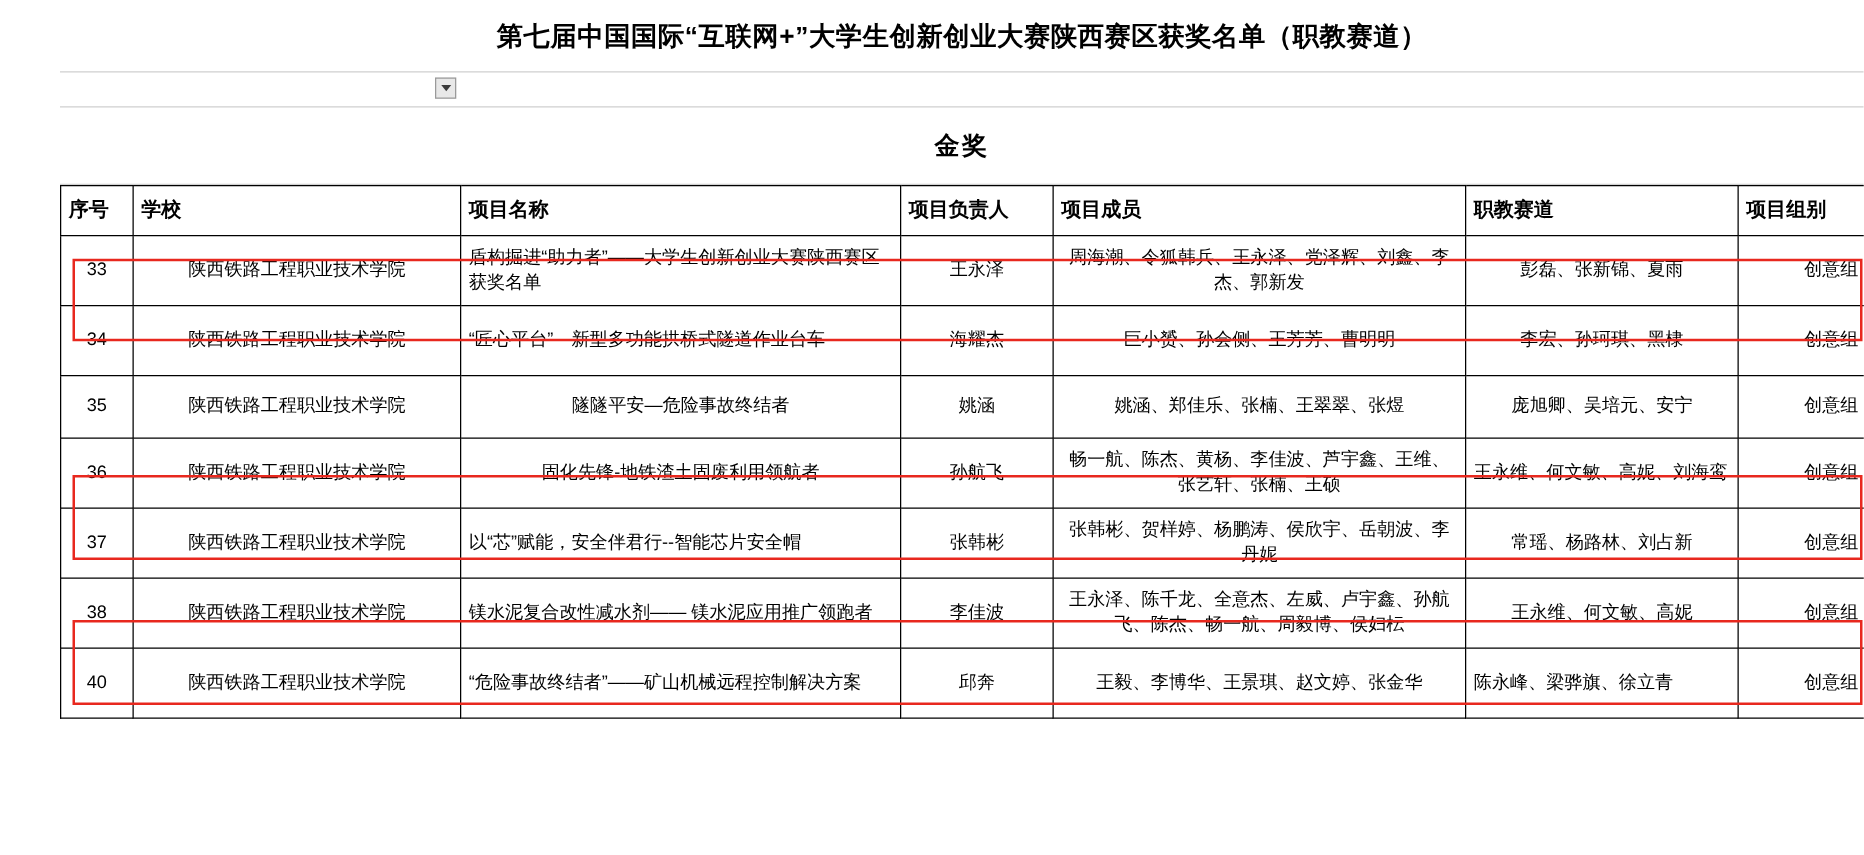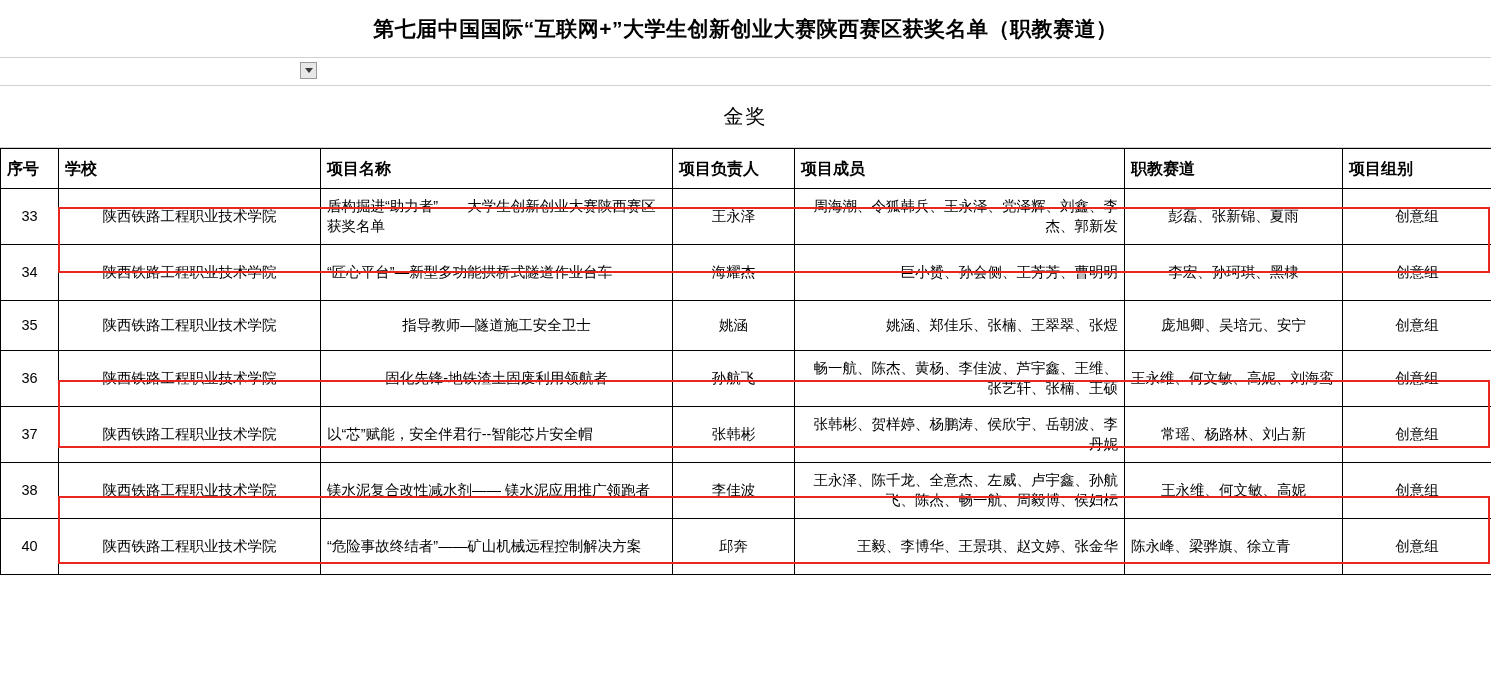--- a/index.html
+++ b/index.html
@@ -14,20 +14,21 @@
     color: #000000;
     overflow: hidden;
     position: relative;
   }
 
   .page {
     position: relative;
     width: 1491px;
     height: 588px;
     box-sizing: border-box;
+    padding-left: 48px;
   }
 
   
   .title-band {
     height: 58px;
     display: flex;
     align-items: center;
     justify-content: center;
     border-bottom: 1px solid #d0d0d0;
     box-sizing: border-box;
@@ -72,21 +73,21 @@
   .award-band {
     height: 62px;
     display: flex;
     align-items: center;
     justify-content: center;
     border-bottom: 1px solid #d0d0d0;
     box-sizing: border-box;
   }
   .award-label {
     font-size: 20px;
-    font-weight: normal;
+    font-weight: bold;
     letter-spacing: 2px;
   }
 
   
   table.grid {
     border-collapse: collapse;
     width: 1491px;
     table-layout: fixed;
   }
   table.grid th, table.grid td {
@@ -110,21 +111,21 @@
   col.c-leader { width: 122px; }
   col.c-members{ width: 330px; }
   col.c-teacher{ width: 218px; }
   col.c-group  { width: 149px; }
 
   td.idx    { text-align: center; font-size: 16px; }
   td.school { text-align: center; }
   td.proj   { text-align: left; }
   td.proj.center { text-align: center; }
   td.leader { text-align: center; }
-  td.members{ text-align: right; }
+  td.members{ text-align: center; }
   td.teacher{ text-align: left; }
   td.teacher.center { text-align: center; }
   td.group  { text-align: center; }
 
   tr.r-tall td { height: 56px; }
   tr.r-short td { height: 50px; margin-top: 48px; }
 
   
   .hl {
     position: absolute;
@@ -195,21 +196,21 @@
         <td class="school">陕西铁路工程职业技术学院</td>
         <td class="proj">“匠心平台”—新型多功能拱桥式隧道作业台车</td>
         <td class="leader">海耀杰</td>
         <td class="members">巨小赟、孙会侧、王芳芳、曹明明</td>
         <td class="teacher center">李宏、孙珂琪、黑棣</td>
         <td class="group">创意组</td>
       </tr>
       <tr class="r-short">
         <td class="idx">35</td>
         <td class="school">陕西铁路工程职业技术学院</td>
-        <td class="proj center">指导教师—隧道施工安全卫士</td>
+        <td class="proj center">隧隧平安—危险事故终结者</td>
         <td class="leader">姚涵</td>
         <td class="members">姚涵、郑佳乐、张楠、王翠翠、张煜</td>
         <td class="teacher center">庞旭卿、吴培元、安宁</td>
         <td class="group">创意组</td>
       </tr>
       <tr class="r-tall">
         <td class="idx">36</td>
         <td class="school">陕西铁路工程职业技术学院</td>
         <td class="proj center">固化先锋-地铁渣土固废利用领航者</td>
         <td class="leader">孙航飞</td>

